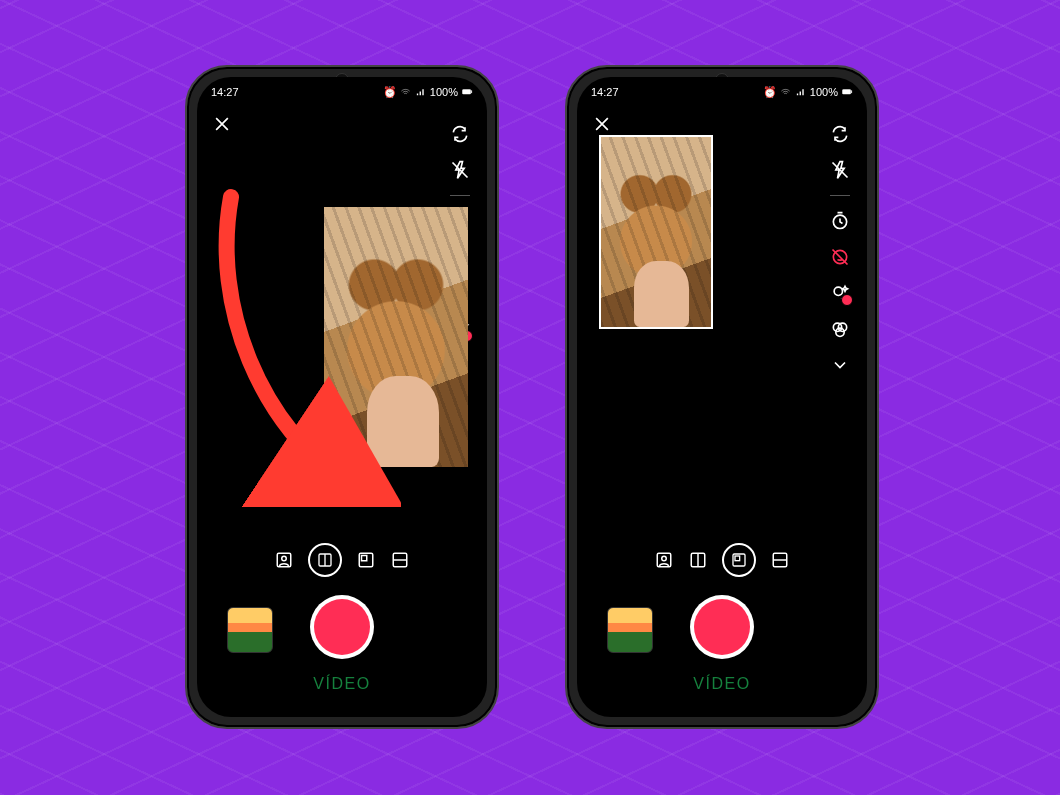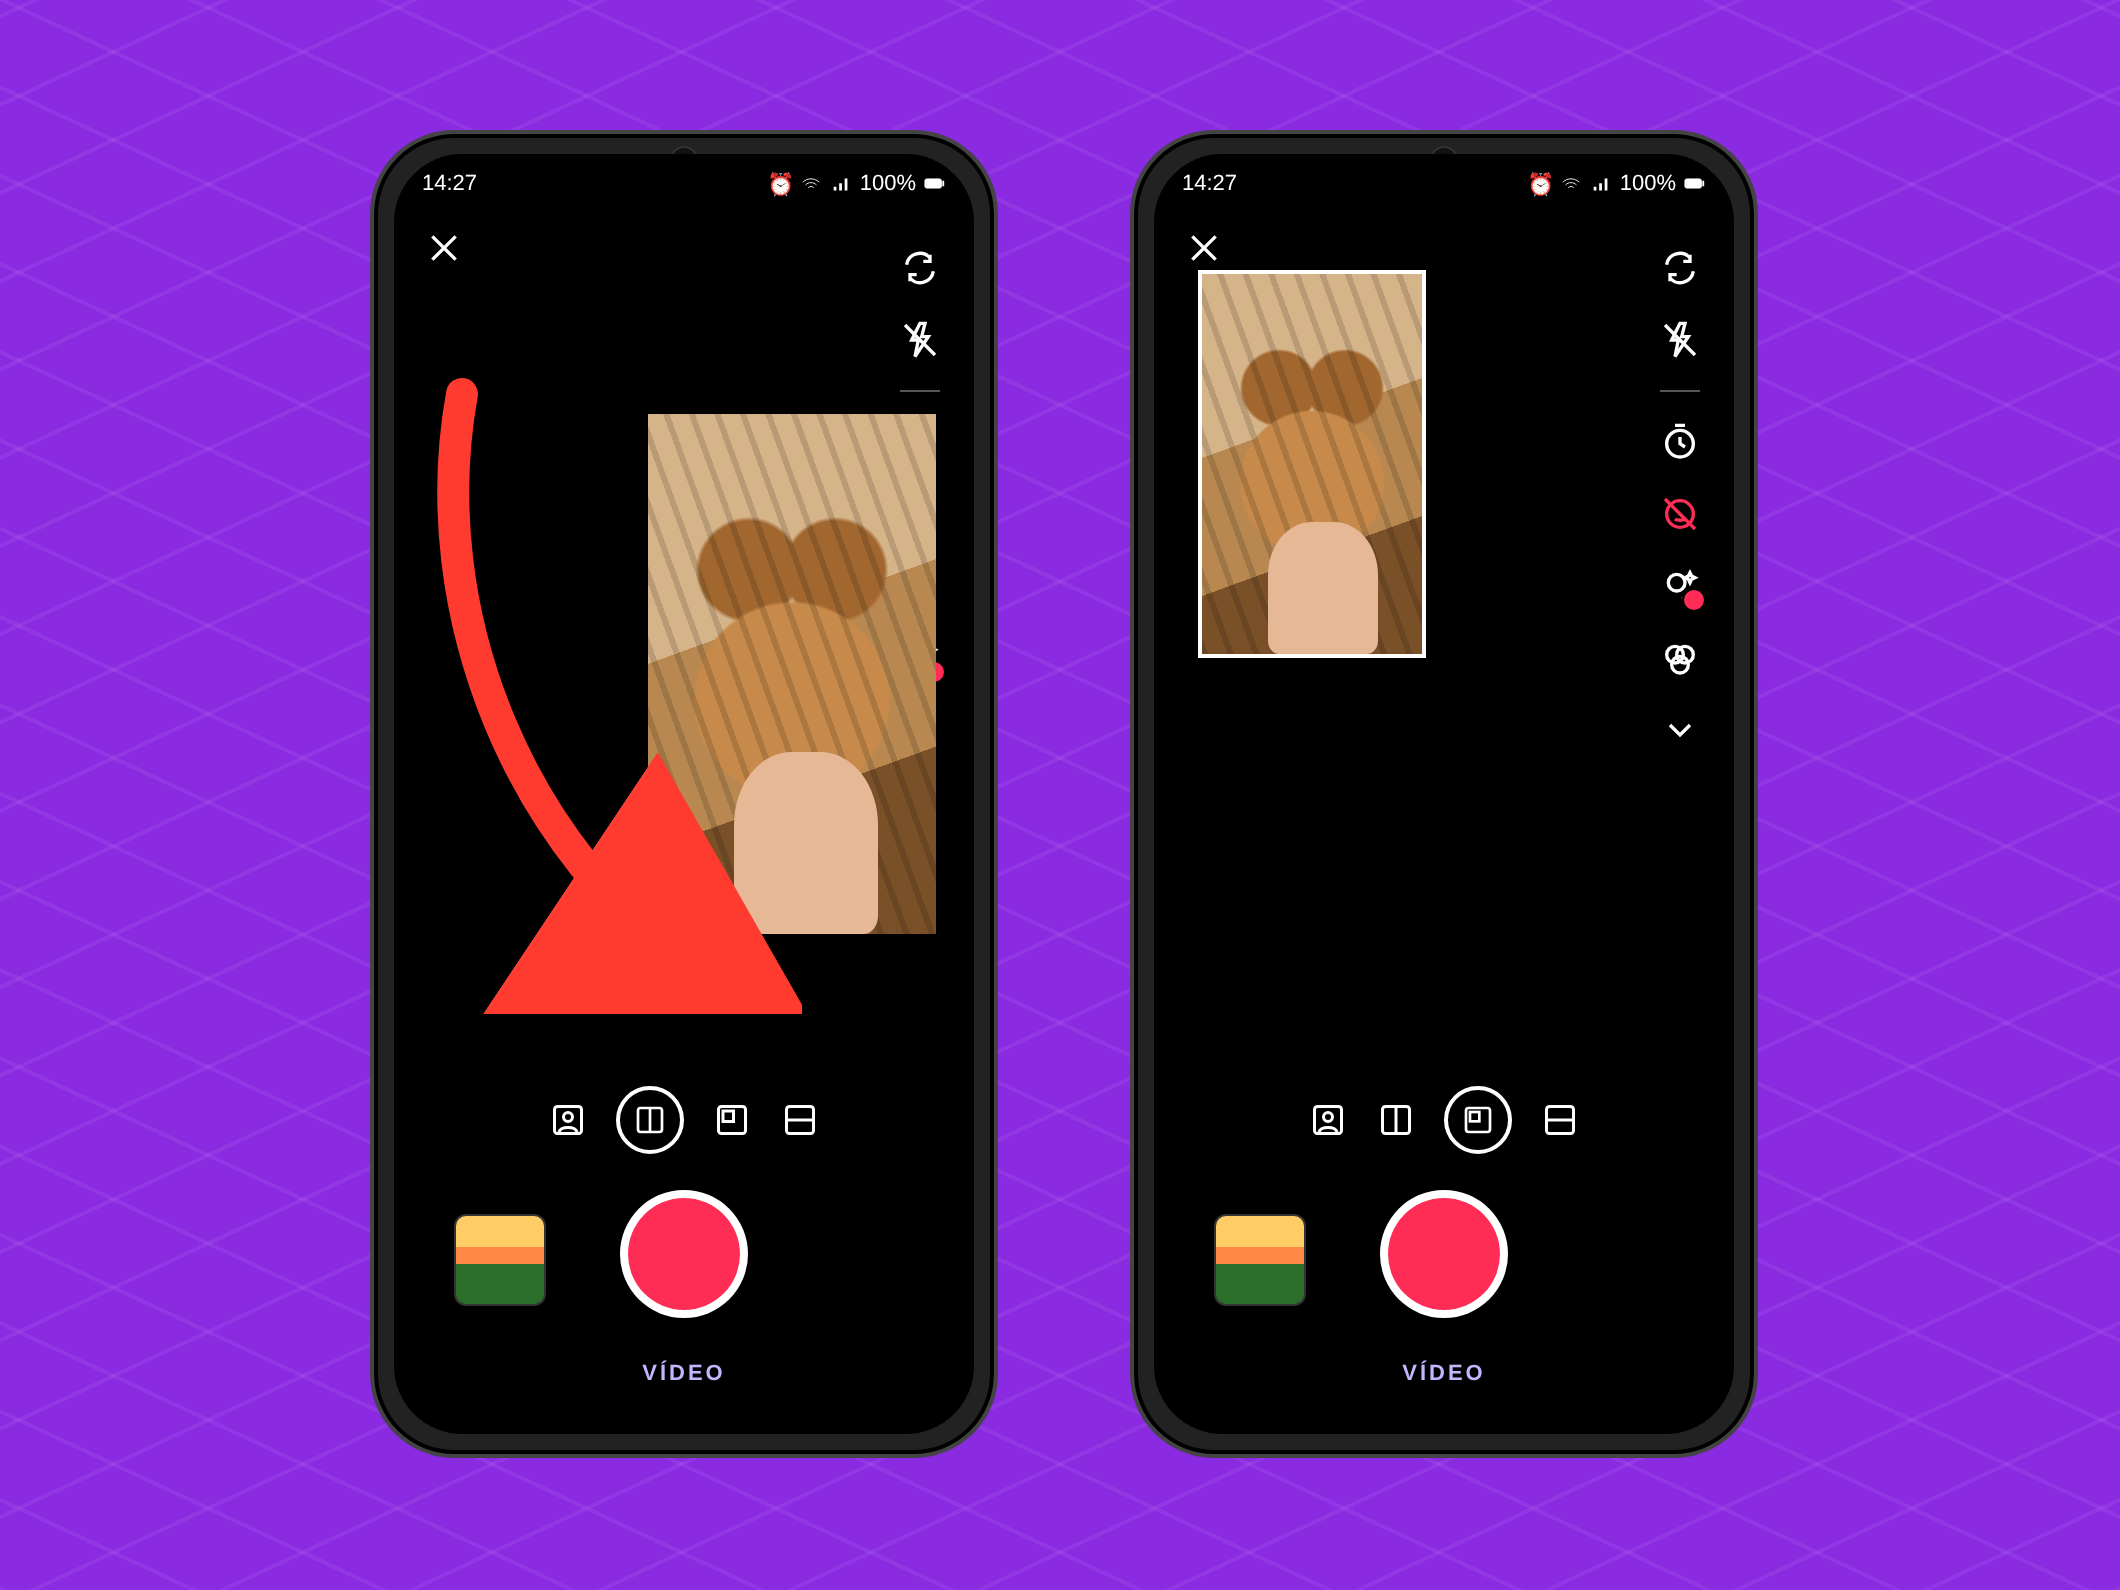--- a/index.html
+++ b/index.html
@@ -35,21 +35,21 @@
   .layout-row{position:absolute;left:0;right:0;bottom:140px;display:flex;justify-content:center;gap:14px;align-items:center}
   .layout-btn{width:20px;height:20px;display:flex;align-items:center;justify-content:center}
   .layout-btn svg{width:18px;height:18px;stroke:#fff;stroke-width:2;fill:none}
   .layout-btn.selected{width:30px;height:30px;border:2px solid #fff;border-radius:50%}
   .layout-btn.selected svg{width:16px;height:16px}
   .record-row{position:absolute;left:0;right:0;bottom:58px;display:flex;justify-content:center;align-items:center}
   .record-btn{width:64px;height:64px;border-radius:50%;background:#fff;display:flex;align-items:center;justify-content:center}
   .record-btn .inner{width:56px;height:56px;border-radius:50%;background:#ff2d55}
   .gallery-thumb{position:absolute;left:30px;bottom:64px;width:44px;height:44px;border-radius:6px;
     background:linear-gradient(180deg,#ffcc66 0 35%,#ff8844 35% 55%,#2a6e2a 55% 100%);border:1px solid #333}
-  .mode-label{position:absolute;left:0;right:0;bottom:24px;text-align:center;color:#c4b5fd;font-size:11px;letter-spacing:1.5px;font-weight:700}
+  .mode-label{position:absolute;left:0;right:0;bottom:24px;text-align:center;color:#15803d;font-size:16px;letter-spacing:1.5px;font-weight:400}
   .arrow{position:absolute;pointer-events:none}
   .badge-dot{position:absolute;right:-2px;bottom:-2px;width:10px;height:10px;border-radius:50%;background:#ff2d55;border:1px solid #000}
 </style>
 </head>
 <body>
 
 <div class="bg">
 
   <div class="phone left">
     <div class="notch"></div>

